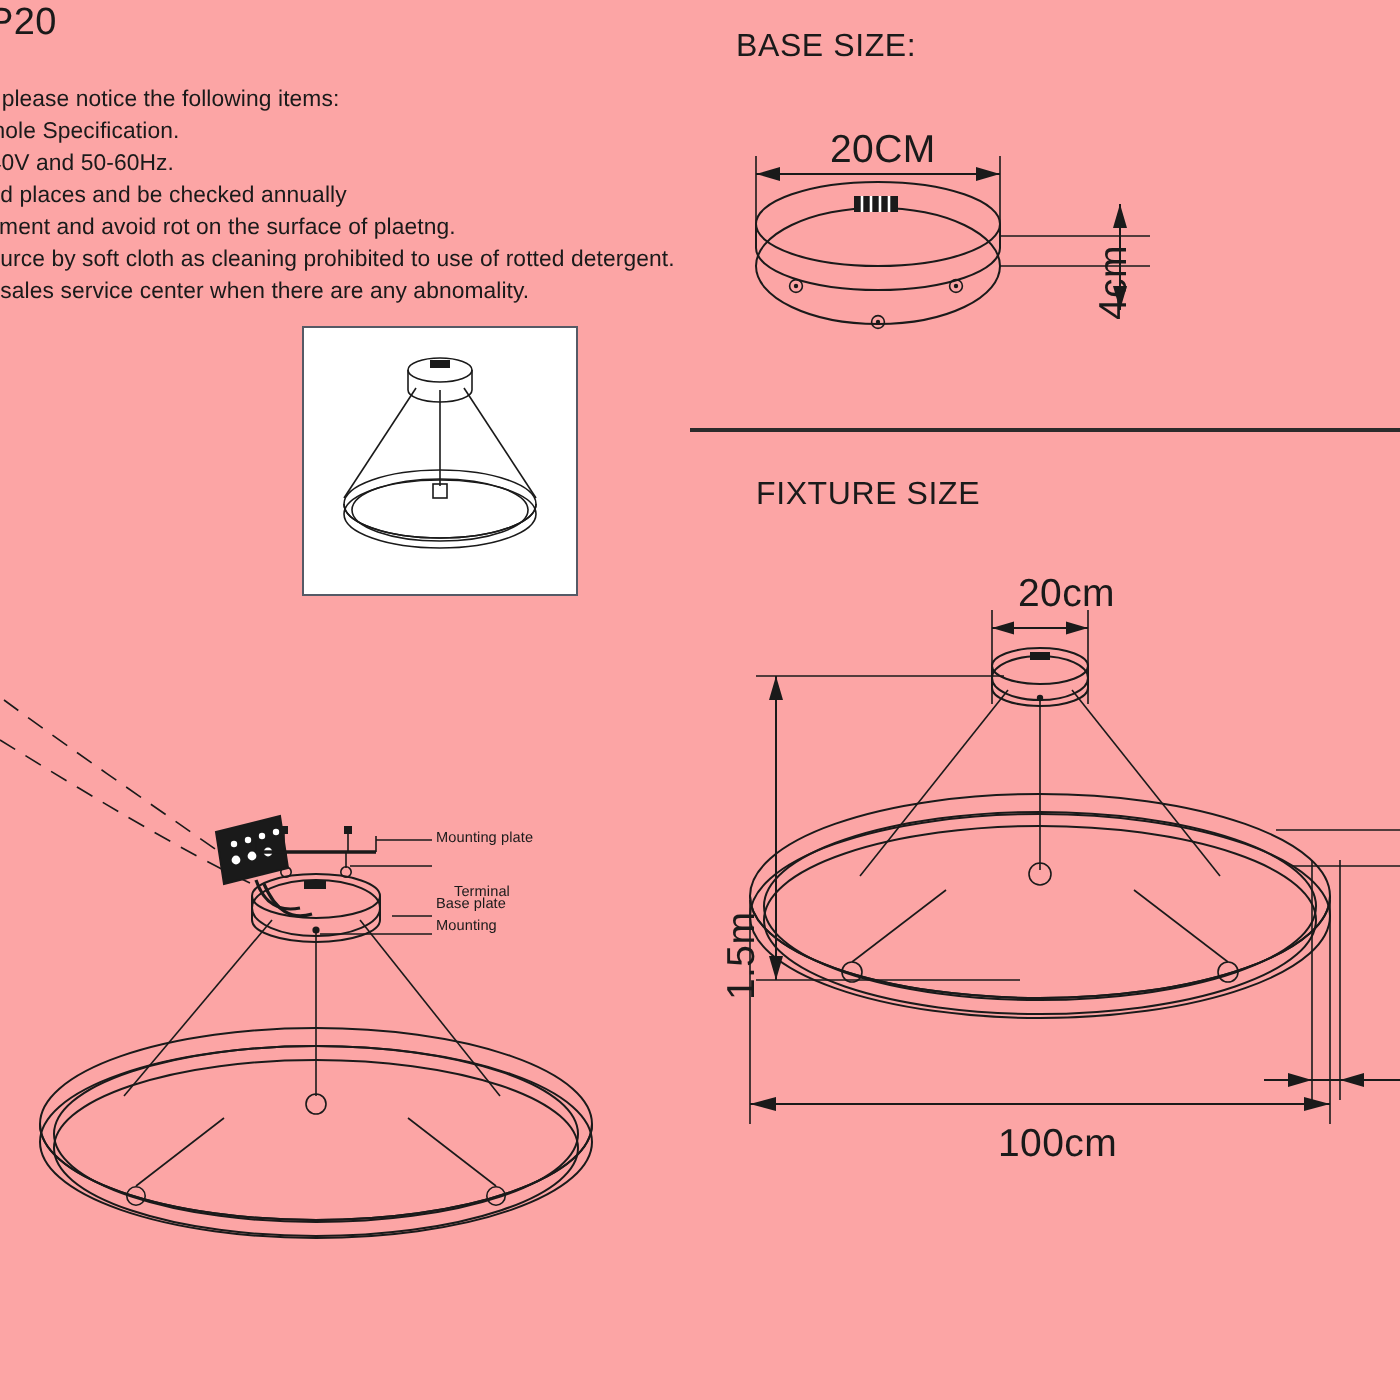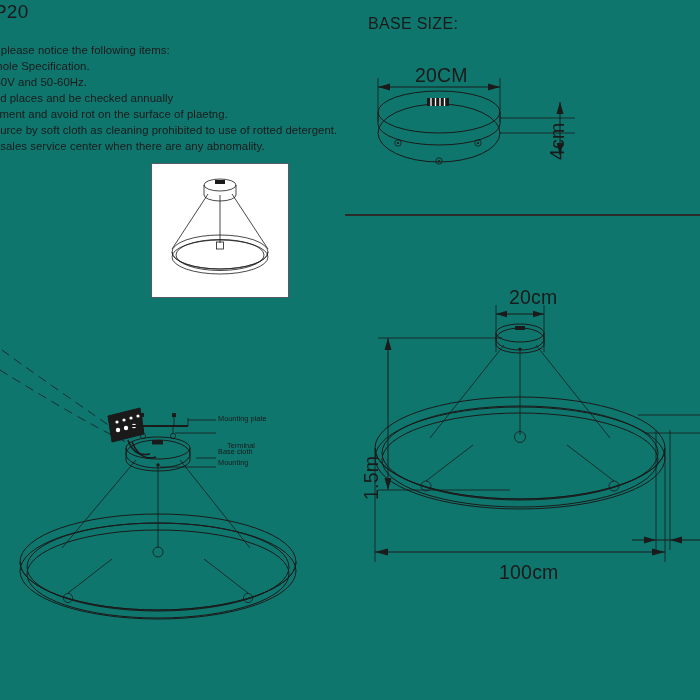--- a/index.html
+++ b/index.html
@@ -4,21 +4,21 @@
 <style>
   html, body {
     margin: 0;
     padding: 0;
     background: #ffffff;
   }
   #page {
     position: relative;
     width: 700px;
     height: 700px;
-    background: #0f766e;
+    background: #fca5a5;
     overflow: hidden;
     font-family: "Liberation Sans", sans-serif;
     color: #1a1a1a;
   }
   .abs { position: absolute; }
   .txt { white-space: pre; line-height: 1; }
 
   
   #ip-code {
     left: -6px; top: 2px;
@@ -158,20 +158,21 @@
       <polygon points="200,95 196.5,83 203.5,83" fill="#1a1a1a"></polygon>
     </svg>
   </div>
 
   <div class="abs txt dim" style="left:415px; top:66px;">20CM</div>
 
   <div class="abs txt dim vert" style="left:548px; top:160px;">4cm</div>
 
   <div class="abs" id="divider"></div>
 
+  <div class="abs txt heading" id="fixture-size-title">FIXTURE SIZE</div>
 
   <div class="abs" id="preview-box">
     <svg width="136" height="133" viewBox="0 0 136 133">
       <g class="ln hair">
 
         <ellipse cx="68" cy="21" rx="16" ry="6"></ellipse>
         <line x1="52" y1="21" x2="52" y2="31"></line>
         <line x1="84" y1="21" x2="84" y2="31"></line>
         <path d="M52,31 A16,6 0 0 0 84,31"></path>
         <rect x="63" y="16" width="10" height="4" fill="#1a1a1a" stroke="none"></rect>
@@ -359,17 +360,17 @@
         <line x1="188" y1="90" x2="216" y2="90"></line>
         <line x1="175" y1="103" x2="216" y2="103"></line>
         <line x1="196" y1="128" x2="216" y2="128"></line>
         <line x1="160" y1="137" x2="216" y2="137"></line>
       </g>
     </svg>
   </div>
 
   <div class="abs txt callout" style="left:218px; top:415px;">Mounting plate</div>
   <div class="abs txt callout" style="left:227px; top:428px;margin-top:14px;">Terminal</div>
-  <div class="abs txt callout" style="left:218px; top:448px;">Base cloth</div>
+  <div class="abs txt callout" style="left:218px; top:448px;">Base plate</div>
   <div class="abs txt callout" style="left:218px; top:459px;">Mounting</div>
 
 
 </div>
 
 </body></html>

